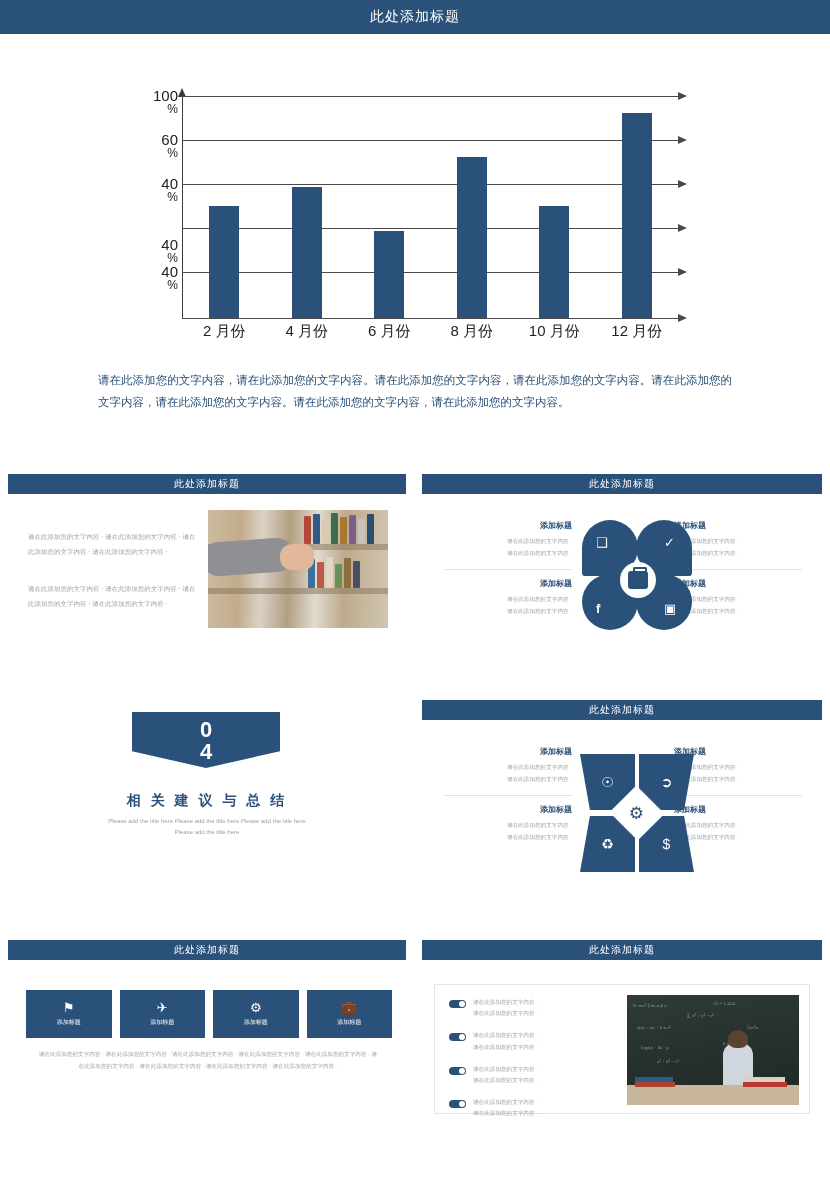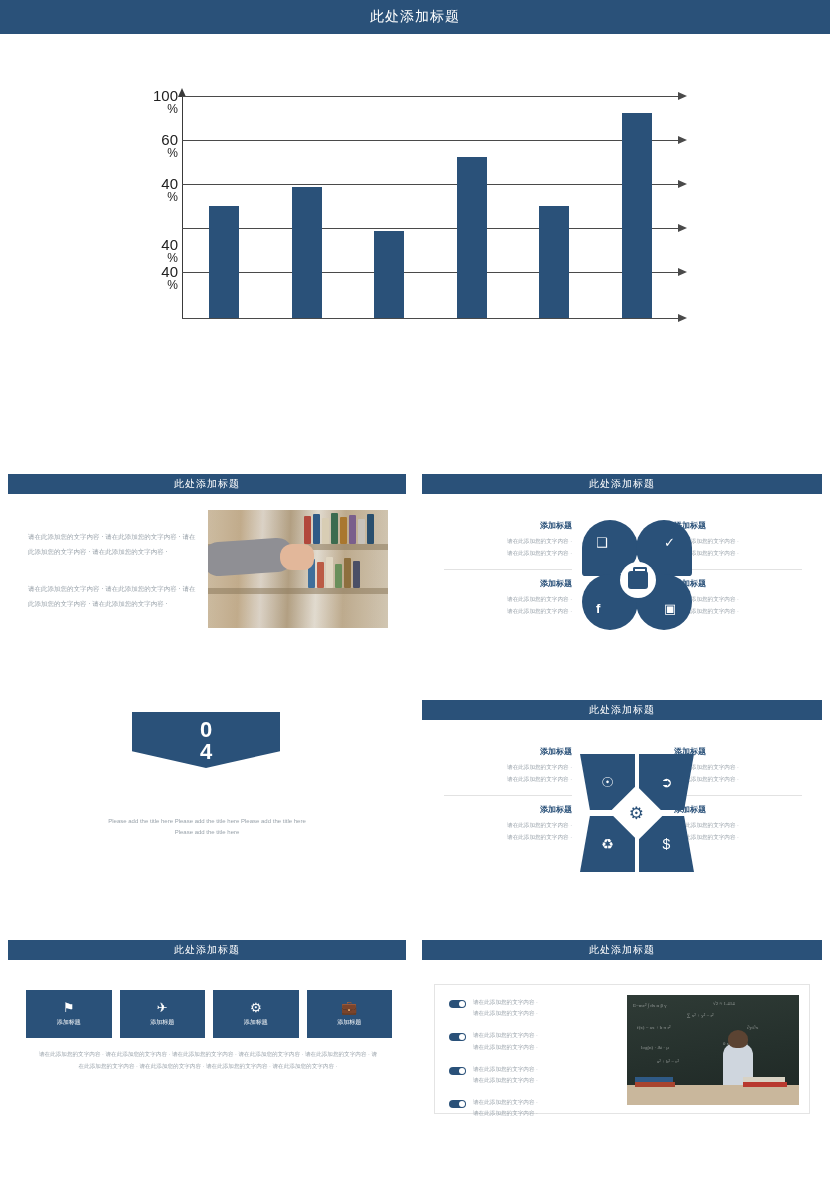--- a/index.html
+++ b/index.html
@@ -213,22 +213,31 @@
           <div class="bar" style="height:161px"></div>
         </div>
       <div class="barcol">
           <div class="bar" style="height:112px"></div>
         </div>
       <div class="barcol">
           <div class="bar" style="height:205px"></div>
         </div>
     </div>
 
-  </div>
-
+    <div class="xlabels">
+      <div class="xcol">2 月份</div>
+      <div class="xcol">4 月份</div>
+      <div class="xcol">6 月份</div>
+      <div class="xcol">8 月份</div>
+      <div class="xcol">10 月份</div>
+      <div class="xcol">12 月份</div>
+    </div>
+  </div>
+
+  <div class="caption">请在此添加您的文字内容，请在此添加您的文字内容。请在此添加您的文字内容，请在此添加您的文字内容。请在此添加您的文字内容，请在此添加您的文字内容。请在此添加您的文字内容，请在此添加您的文字内容。</div>
 </section>
 
 <section class="s2">
   <div class="band">
     <span>此处添加标题</span>
   </div>
   <div class="s2-body">
     <div class="s2-text">
       <p>请在此添加您的文字内容 · 请在此添加您的文字内容 · 请在此添加您的文字内容 · 请在此添加您的文字内容 ·</p>
       <p>请在此添加您的文字内容 · 请在此添加您的文字内容 · 请在此添加您的文字内容 · 请在此添加您的文字内容 ·</p>
@@ -309,20 +318,21 @@
   </div>
 </section>
 
 <section class="s4">
   <div class="banner-arrow">
     <div class="banner-num">
       <span>0</span>
       <span>4</span>
     </div>
   </div>
+  <div class="s4-title">相 关 建 议 与 总 结</div>
   <div class="s4-sub">Please add the title here Please add the title here Please add the title here Please add the title here</div>
 </section>
 
 <section class="s5">
   <div class="band">
     <span>此处添加标题</span>
   </div>
   <div class="s5-body">
     <div class="side-block sb-tl">
       <div class="side-title">添加标题</div>

